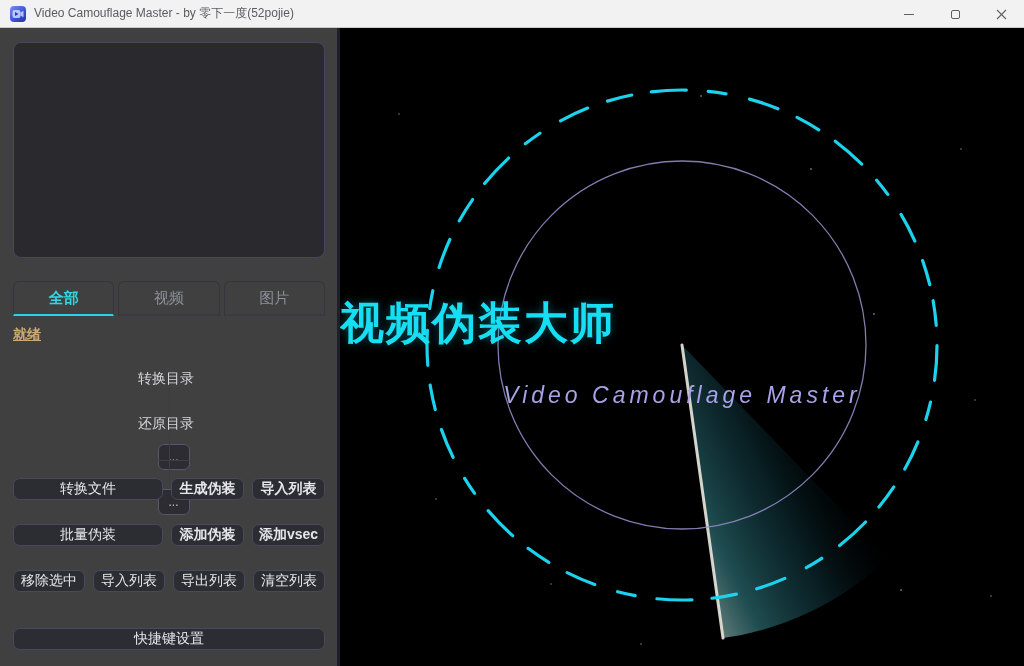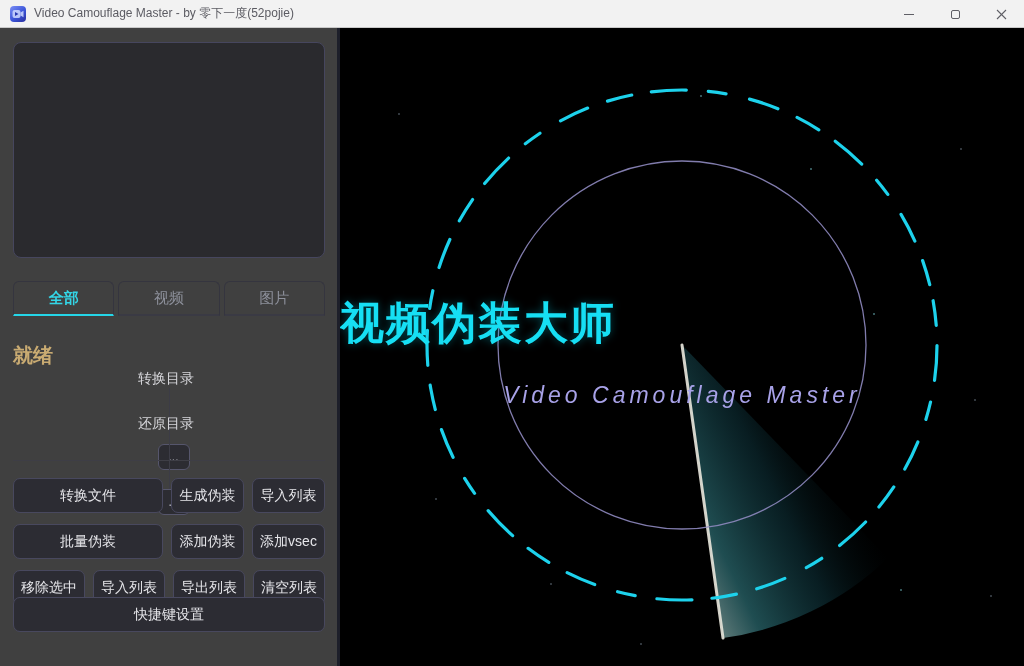--- a/index.html
+++ b/index.html
@@ -25,39 +25,39 @@
     background:#404040; border-right:3px solid #1d1f2a; }
   .file-list { position:absolute; left:13px; top:14px; width:312px; height:216px;
     border:1px solid #46465e; border-radius:8px; background:#2a2a2e; }
 
   .tabs-row { position:absolute; left:13px; top:253px; width:312px; height:35px; display:flex; gap:4px; }
   .tab { flex:1; display:flex; align-items:center; justify-content:center; font-size:15px;
     border:1px solid #35353f; border-bottom:2px solid #3a3a44; border-radius:6px 6px 0 0;
     color:#8e919c; background:transparent; cursor:pointer; }
   .tab.active { color:#33d5e6; font-weight:bold; border-bottom:2px solid #25d6e8; }
 
-  .status-text { position:absolute; left:13px; top:314px; font-size:20px; font-weight:bold; color:#c9ab72; }
+  .status-text { position:absolute; left:13px; top:298px; font-size:14px; font-weight:bold; color:#c9ab72;text-decoration:underline; }
 
   .dir-row { position:absolute; left:13px; width:312px; height:30px; display:flex; align-items:center;flex-direction:column; }
   .dir-row.r1 { top:342px; } .dir-row.r2 { top:387px; }
   .dir-label { width:62px; font-size:14px; color:#d6d6da; flex:0 0 auto; }
   .vsep { width:1px; height:28px; background:#3c3c46; flex:0 0 auto; }
   .dir-path { flex:1; font-size:13px; color:#9a9aa2; padding-left:12px; white-space:nowrap; overflow:hidden; }
   .browse-btn { flex:0 0 auto; margin-left:9px; width:32px; height:26px; border:1px solid #56566c;
     border-radius:6px; background:#2c2c32; color:#c2c2ca; font-size:12px;
     display:flex; align-items:center; justify-content:center; cursor:pointer; }
 
   .hsep { position:absolute; left:13px; top:432px; width:312px; height:1px; background:#3e3e46; }
 
   .btn-row { position:absolute; left:13px; width:312px; height:35px; display:flex; gap:8px; }
-  .btn-row.b1 { top:450px; } .btn-row.b2 { top:496px; } .btn-row.b3 { top:542px; } .btn-row.b4 { top:569px; }
-  .act-btn { height:35px; border:1px solid #48485e; border-radius:7px; background:#2c2c33;
+  .btn-row.b1 { top:450px; } .btn-row.b2 { top:496px; } .btn-row.b3 { top:542px; } .btn-row.b4 { top:600px; }
+  .act-btn { height:22px; border:1px solid #48485e; border-radius:7px; background:#2c2c33;
     color:#e6e6ea; font-size:14px; display:flex; align-items:center; justify-content:center;
     cursor:pointer; white-space:nowrap; }
-  .w-wide { width:150px; } .w-med { width:73px; } .w-q { width:72px; } .w-full { width:312px; }
+  .w-wide { width:150px; } .w-med { width:73px;font-weight:bold; } .w-q { width:72px; } .w-full { width:312px; }
 
   
   .radar-panel { position:absolute; top:28px; left:340px; width:684px; height:638px; background:#000; overflow:hidden; }
   .radar-svg { position:absolute; top:0; left:0; z-index:1; }
   .star { position:absolute; width:2px; height:2px; border-radius:50%; background:#93a3b5; opacity:.45; z-index:0; }
   .star.teal { background:#7fd4dc; opacity:.55; }
 
   .hero-title { position:absolute; left:0; top:266px; width:684px; z-index:2;
     font-size:44px; font-weight:700; letter-spacing:2px; color:#16dff4;
     text-shadow:0 0 8px rgba(0,220,245,.35); white-space:nowrap; }

